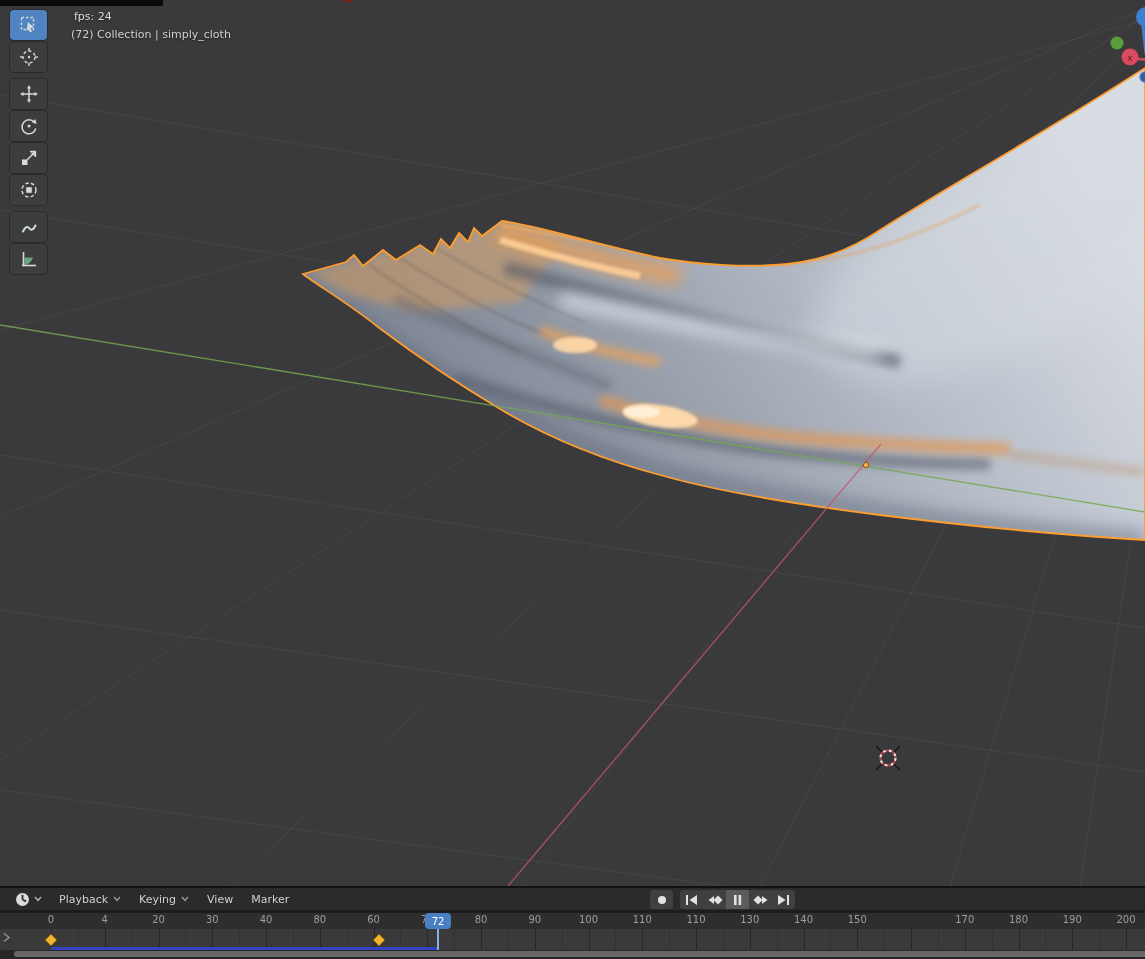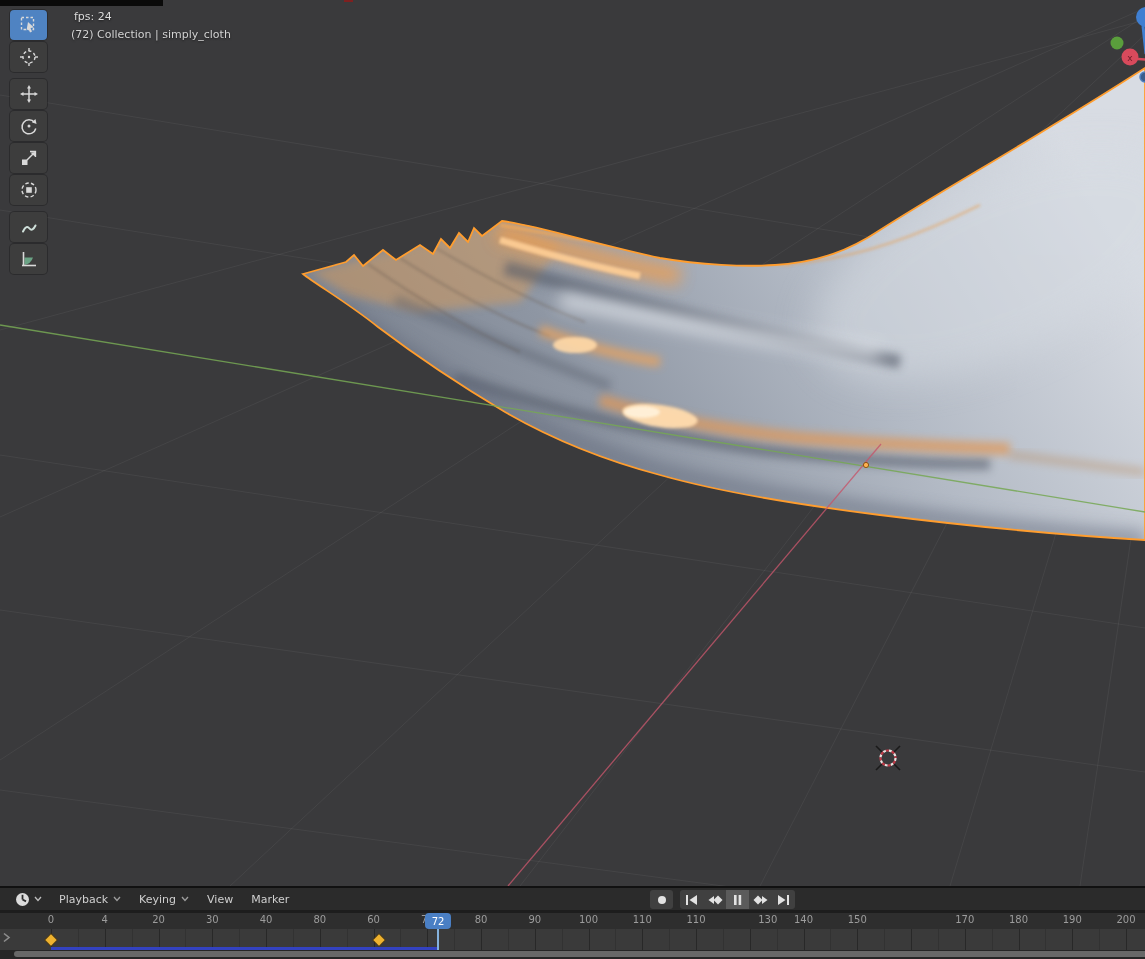--- a/index.html
+++ b/index.html
@@ -300,21 +300,21 @@
         <div class="ruler-label" style="left: 212.25px;">30</div>
         <div class="ruler-label" style="left: 266px;">40</div>
         <div class="ruler-label" style="left: 319.75px;">80</div>
         <div class="ruler-label" style="left: 373.5px;">60</div>
         <div class="ruler-label" style="left: 427.25px;">70</div>
         <div class="ruler-label" style="left: 481px;">80</div>
         <div class="ruler-label" style="left: 534.75px;">90</div>
         <div class="ruler-label" style="left: 588.5px;">100</div>
         <div class="ruler-label" style="left: 642.25px;">110</div>
         <div class="ruler-label" style="left: 696px;">110</div>
-        <div class="ruler-label" style="left: 749.75px; margin-left: 18px;">130</div>
+        <div class="ruler-label" style="left: 749.75px;">130</div>
         <div class="ruler-label" style="left: 803.5px;">140</div>
         <div class="ruler-label" style="left: 857.25px;">150</div>
         <div class="ruler-label" style="left: 911px; margin-top: 44px;">160</div>
         <div class="ruler-label" style="left: 964.75px;">170</div>
         <div class="ruler-label" style="left: 1018.5px;">180</div>
         <div class="ruler-label" style="left: 1072.25px;">190</div>
         <div class="ruler-label" style="left: 1126px;">200</div>
       </div>
     <div id="tl-track">
         <div class="tick major" style="left: 51px;"></div>

